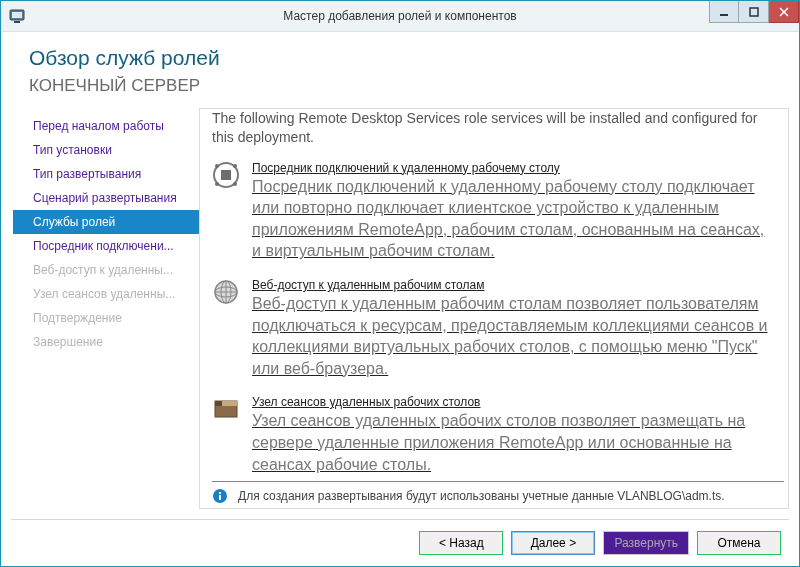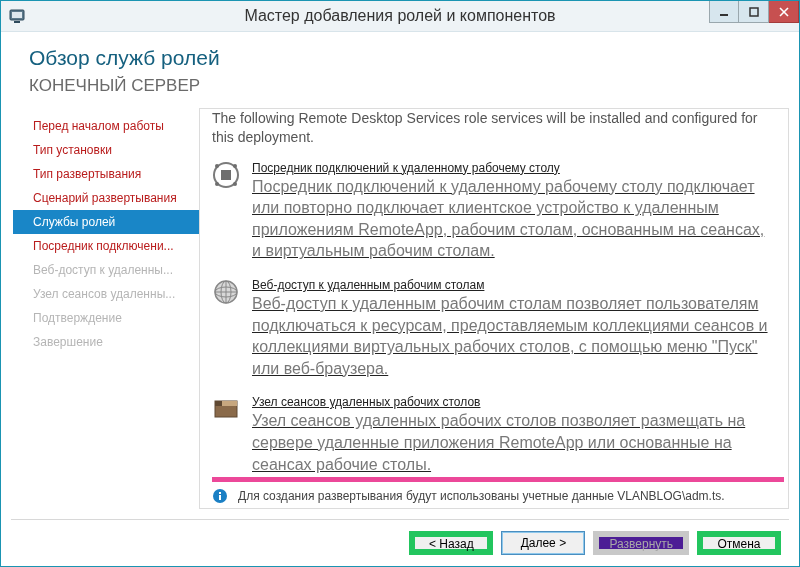--- a/index.html
+++ b/index.html
@@ -28,21 +28,21 @@
   }
   .titlebar .app-icon {
     width: 18px; height: 18px;
     margin-left: 7px;
     display: inline-flex; align-items: center; justify-content: center;
   }
   .titlebar .title {
     position: absolute;
     left: 0; right: 0;
     text-align: center;
-    font-size: 16px;
+    font-size: 12px;
     color: #333;
     pointer-events: none;
   }
   .win-controls {
     margin-left: auto;
     display: flex;
     height: 22px;
     margin-top: -8px;
   }
   .win-btn {
@@ -89,21 +89,21 @@
     padding: 4px 10px 0 12px;
     min-height: 0;
   }
   .sidebar {
     width: 186px;
     padding-top: 6px;
   }
   .sidebar-item {
     padding: 5px 8px 5px 20px;
     font-size: 12px;
-    color: #b91c1c;
+    color: #4c1d95;
     cursor: default;
     white-space: nowrap;
     overflow: hidden;
     text-overflow: ellipsis;
   }
   .sidebar-item.selected {
     background: #1986c7;
     color: #fff;
   }
   .sidebar-item.disabled {
@@ -148,21 +148,21 @@
     color: #222;
     margin: 0 0 1px 0;
   }
   .role-desc {
     font-size: 16px;
     color: #787878;
     line-height: 1.35;
     margin: 0;
   }
   .info-row {
-    border-top: 5px solid #ec4899;
+    border-top: 1px solid #ec4899;
     display: flex;
     align-items: center;
     gap: 10px;
     padding: 6px 0 4px 0;
     font-size: 12px;
     color: #444;
   }
   .info-icon {
     width: 16px; height: 16px;
     display:inline-flex; align-items:center; justify-content:center;
@@ -179,21 +179,21 @@
     height: 46px;
     display: flex;
     align-items: center;
     justify-content: flex-end;
     gap: 8px;
     padding-right: 18px;
   }
   .btn {
     min-width: 84px;
     height: 24px;
-    border: 6px solid #22c55e;
+    border: 1px solid #22c55e;
     background: #f0f0f0;
     font-size: 12px;
     padding: 0 10px;
     font-family: inherit;
   }
   .btn.default {
     border: 1px solid #4a8ebf;
     box-shadow: inset 0 0 0 1px #8ec8ec;
   }
   .btn[disabled] {

